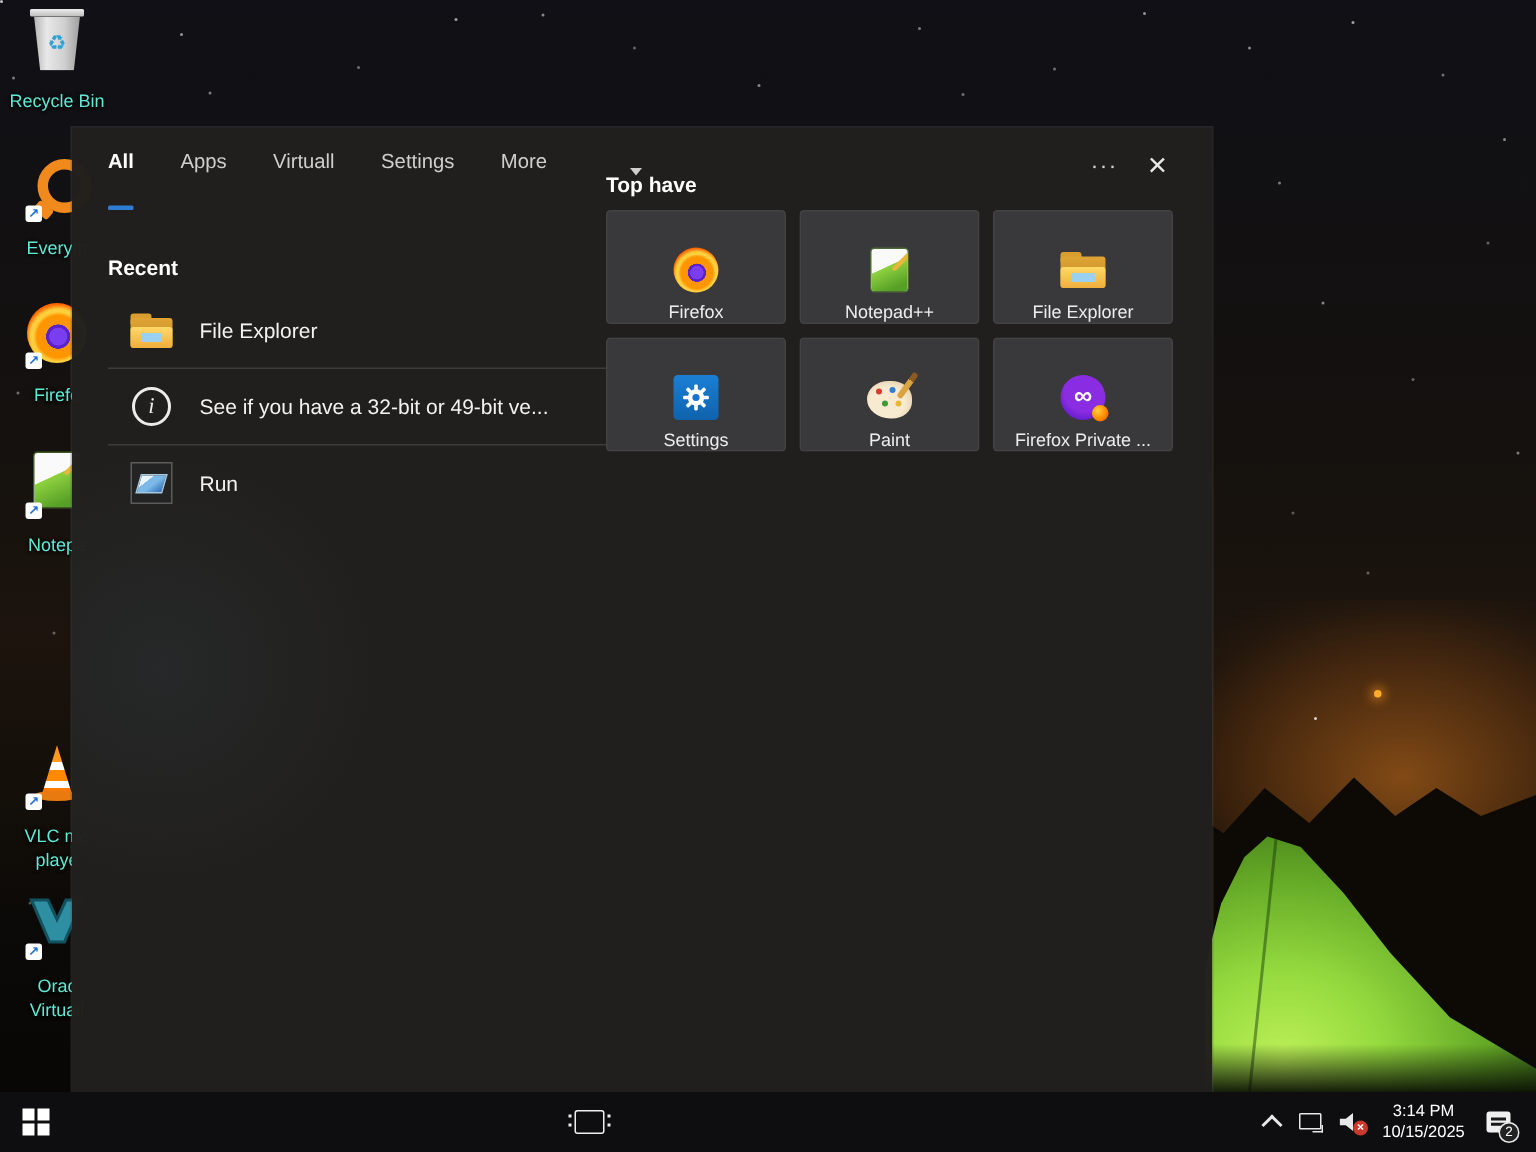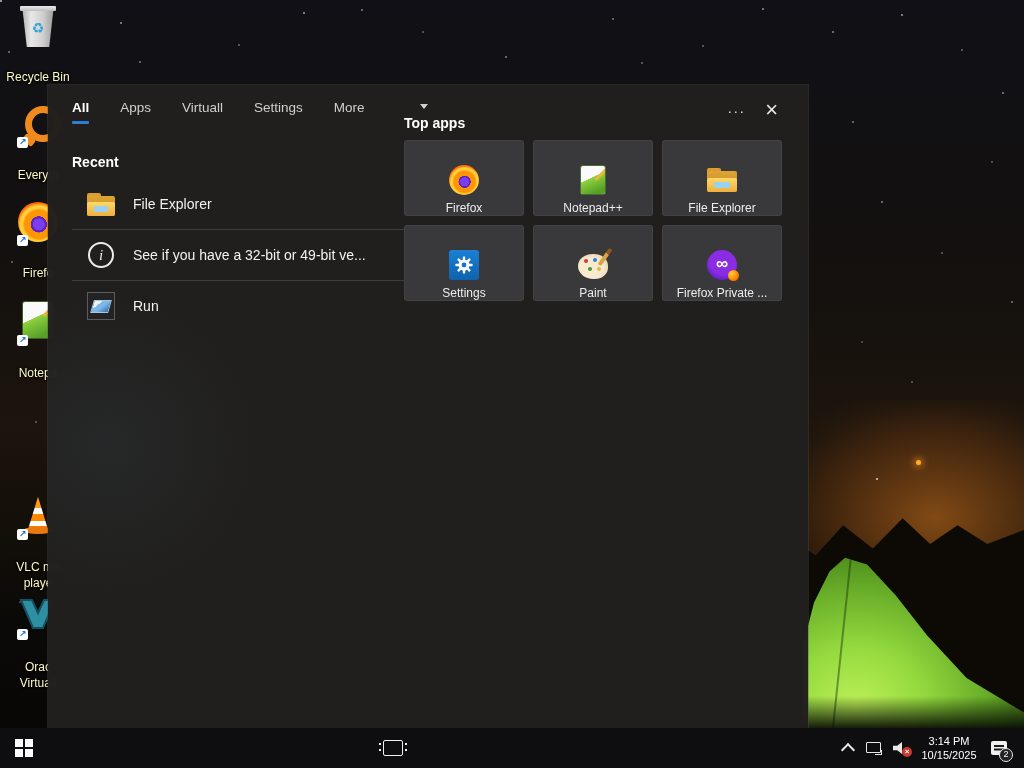--- a/index.html
+++ b/index.html
@@ -32,21 +32,21 @@
     clip-path:polygon(0 20%,9% 26%,21% 13%,34% 23%,47% 10%,59% 21%,71% 13%,84% 21%,100% 15%,100% 100%,0 100%);}
   .tent{position:absolute;left:803px;top:556px;width:221px;height:172px;z-index:0;
     background:radial-gradient(ellipse at 24% 88%,#bdf058 0%,#94da3e 28%,#68ad28 55%,#447f19 78%,#2a530f 100%);
     clip-path:polygon(0 100%,0 52%,5% 27%,12% 9%,19% 1%,29% 5%,42% 23%,56% 46%,74% 71%,100% 91%,100% 100%);}
   .tent::before{content:'';position:absolute;left:17%;top:0;width:2px;height:100%;background:rgba(20,50,8,.45);transform:rotate(6deg);}
   .ground-shade{position:absolute;left:800px;top:696px;width:224px;height:32px;z-index:0;
     background:linear-gradient(0deg,rgba(6,8,3,.9),transparent);}
   
   .dicon{position:absolute;left:0;width:76px;text-align:center;z-index:1;cursor:default;}
   .dicon .art{position:relative;width:44px;height:44px;margin:0 auto;}
-  .dicon .lbl{margin-top:20px;font-size:12px;color:#fef9c3;text-shadow:0 1px 2px #000,0 0 3px #000;line-height:1.3;}
+  .dicon .lbl{margin-top:10px;font-size:12px;color:#5eead4;text-shadow:0 1px 2px #000,0 0 3px #000;line-height:1.3;}
   .shortcut{position:absolute;left:1px;bottom:0;width:11px;height:11px;background:#fff;border-radius:2px;
     display:flex;align-items:center;justify-content:center;font-size:9px;line-height:1;color:#1f6fd6;font-weight:bold;}
   
   .icon-bin{position:relative;width:34px;height:42px;margin:0 auto;}
   .icon-bin .lid{position:absolute;top:0;left:-1px;width:36px;height:5px;background:linear-gradient(#ececec,#bdbdbd);border-radius:1px;}
   .icon-bin .can{position:absolute;top:5px;left:0;width:34px;height:36px;
     background:linear-gradient(90deg,#ababab,#e8e8e8 30%,#cfcfcf 65%,#969696);
     clip-path:polygon(5% 0,95% 0,83% 100%,17% 100%);}
   .icon-bin .mark{position:absolute;top:14px;left:0;width:34px;text-align:center;font-size:14px;color:#2ea3d6;}
   
@@ -100,21 +100,21 @@
   
   .icon-info{width:26px;height:26px;border:2px solid #ececec;border-radius:50%;box-sizing:border-box;
     display:flex;align-items:center;justify-content:center;}
   .icon-info .i{font-family:"Liberation Serif","DejaVu Serif",serif;font-style:italic;font-size:15px;color:#ececec;line-height:1;}
   
   .panel{position:absolute;left:48px;top:85px;width:760px;height:643px;z-index:5;
     background:radial-gradient(circle at 60px 360px,rgba(95,115,140,.10),transparent 150px),rgba(33,31,29,.985);
     box-shadow:0 0 0 1px rgba(80,80,80,.35);color:#e8e8e8;}
   .tabs{display:flex;align-items:flex-start;padding:15px 24px 0 24px;position:relative;}
   .tab{margin-right:31px;font-size:13.5px;color:#cfcfcf;cursor:pointer;}
-  .tab .tab-label{display:block;padding-bottom:6px;}
+  .tab .tab-label{display:block;padding-bottom:22px;}
   .tab.active{color:#fff;font-weight:bold;}
   .tab.active::after{content:'';display:block;height:3px;background:var(--accent);border-radius:1px;margin-top:0;}
   .tab-more{display:flex;align-items:center;gap:48px;}
   .caret-down{width:0;height:0;border:4px solid transparent;border-top:5px solid #cfcfcf;margin:-4px 0 0 7px;}
   .panel-controls{position:absolute;right:20px;top:14px;display:flex;align-items:center;}
   .btn-ellipsis{font-size:15px;letter-spacing:1px;color:#d8d8d8;padding:2px 10px;cursor:pointer;}
   .btn-close{font-size:22px;color:#e8e8e8;padding:0 10px;cursor:pointer;line-height:1;}
   .panel-content{display:flex;padding:30px 0 0 24px;}
   .col-recent{width:332px;}
   .section-title{font-size:14px;font-weight:bold;color:#fff;margin:0 0 9px 0;}
@@ -287,21 +287,21 @@
         <span class="ric">
           <span class="icon-run">
               <span class="win"></span>
             </span>
         </span>
         <span class="rlbl">Run</span>
       </div>
     </div>
 
     <div class="col-apps">
-      <div class="section-title">Top apps</div>
+      <div class="section-title">Top have</div>
       <div class="tile-grid">
         <div class="tile">
           <span class="tart">
               <span class="icon-firefox"></span>
             </span>
           <span class="tlbl">Firefox</span>
         </div>
         <div class="tile">
           <span class="tart">
               <span class="icon-npp"></span>

